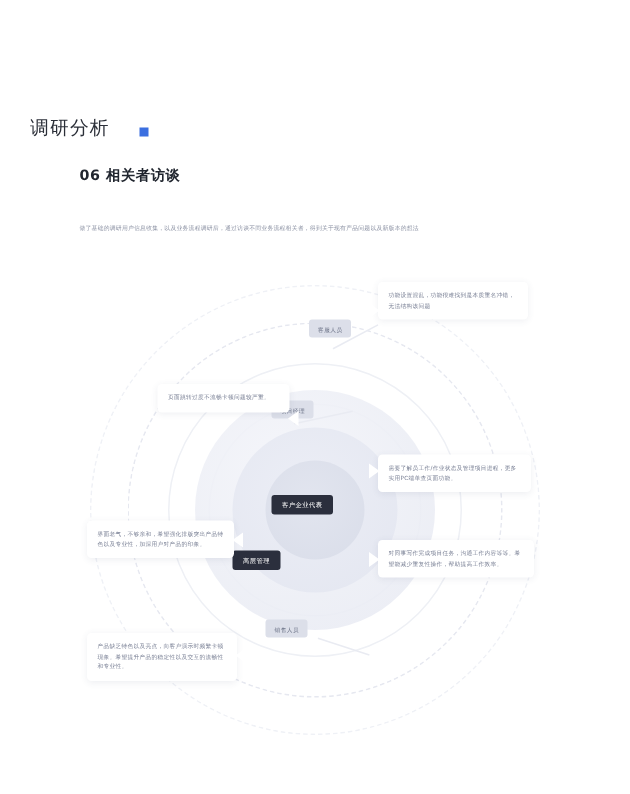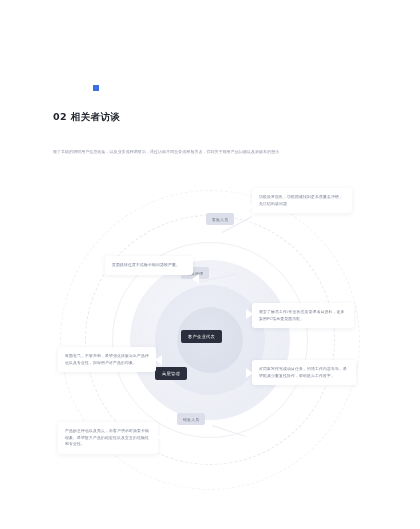--- a/index.html
+++ b/index.html
@@ -105,24 +105,25 @@
                   border-left: 7px solid #ffffff; }
 
   .spoke { position: absolute; background: #e9ebf2; height: 1px; transform-origin: left center; }
 </style>
 </head>
 <body>
 
 <div class="page">
 
   <div class="header">
+    <div class="header-title">调研分析</div>
     <div class="header-dot"></div>
   </div>
 
-  <div class="section-title">02 相关者访谈</div>
+  <div class="section-title">06 相关者访谈</div>
   <div class="section-desc">做了基础的调研用户信息收集，以及业务流程调研后，通过访谈不同业务流程相关者，得到关于现有产品问题以及新版本的想法</div>
 
   <div class="stage">
 
     <div class="ring outer"></div>
     <div class="ring r1"></div>
     <div class="ring r2"></div>
     <div class="ring r3"></div>
 
     <div class="blob b1"></div>

